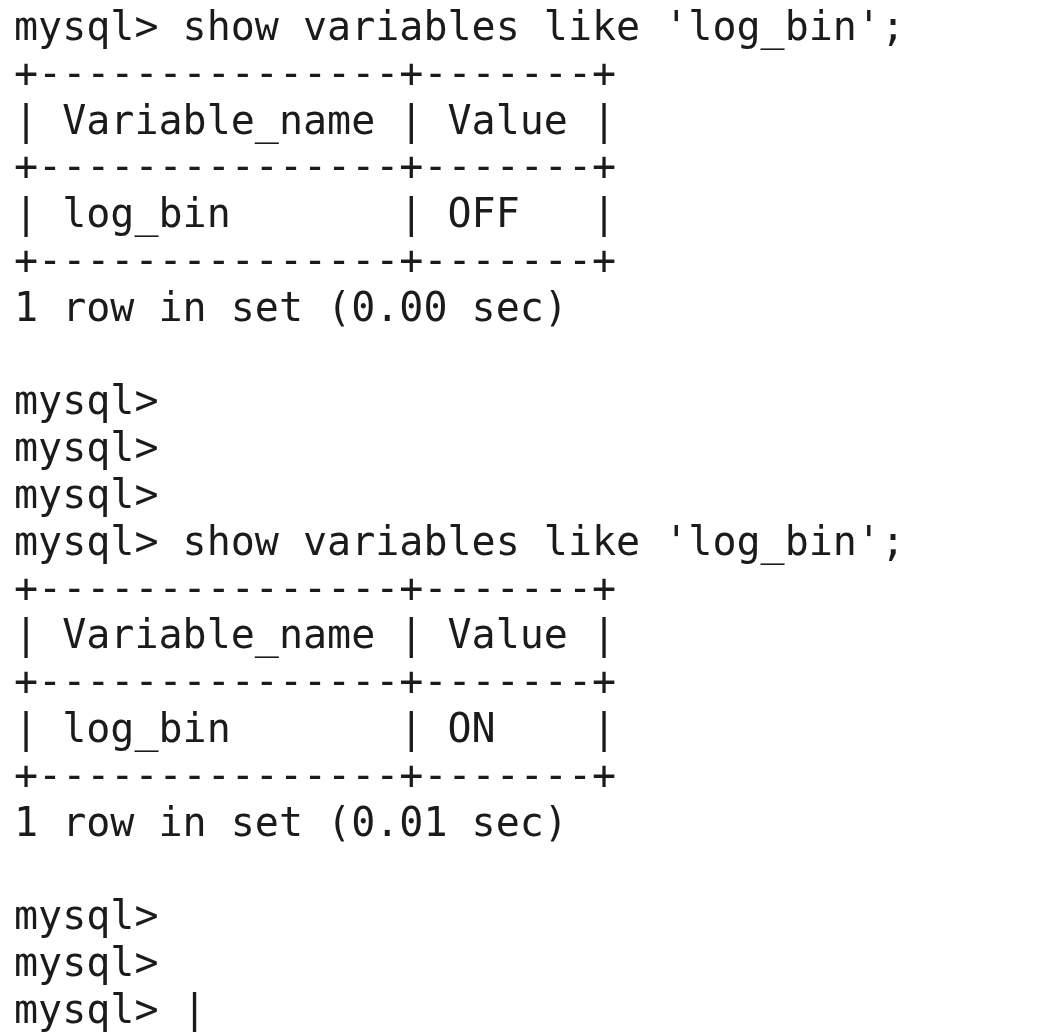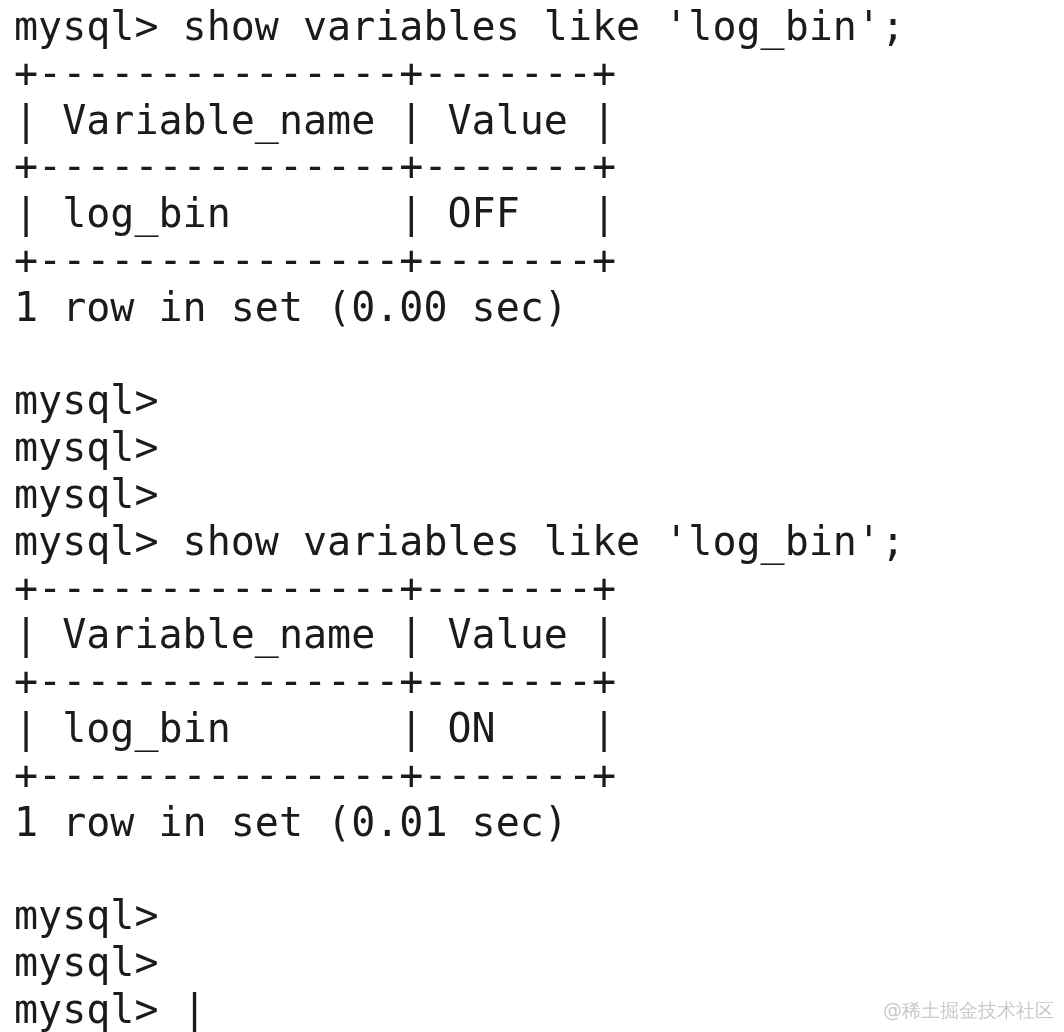--- a/index.html
+++ b/index.html
@@ -39,14 +39,13 @@
     font-size: 19px;
     color: #c9c9ca;
     white-space: nowrap;
   }
 </style>
 </head>
 <body>
 
 <div class="terminal">
   <pre class="screen"><div class="line">mysql&gt; show variables like 'log_bin';</div><div class="line">+---------------+-------+</div><div class="line">| Variable_name | Value |</div><div class="line">+---------------+-------+</div><div class="line">| log_bin       | OFF   |</div><div class="line">+---------------+-------+</div><div class="line">1 row in set (0.00 sec)</div><div class="line"></div><div class="line">mysql&gt;</div><div class="line">mysql&gt;</div><div class="line">mysql&gt;</div><div class="line">mysql&gt; show variables like 'log_bin';</div><div class="line">+---------------+-------+</div><div class="line">| Variable_name | Value |</div><div class="line">+---------------+-------+</div><div class="line">| log_bin       | ON    |</div><div class="line">+---------------+-------+</div><div class="line">1 row in set (0.01 sec)</div><div class="line"></div><div class="line">mysql&gt;</div><div class="line">mysql&gt;</div><div class="line">mysql&gt; <span class="cursor">|</span></div></pre>
-  <div class="watermark">@稀土掘金技术社区</div>
 </div>
 
 </body></html>

